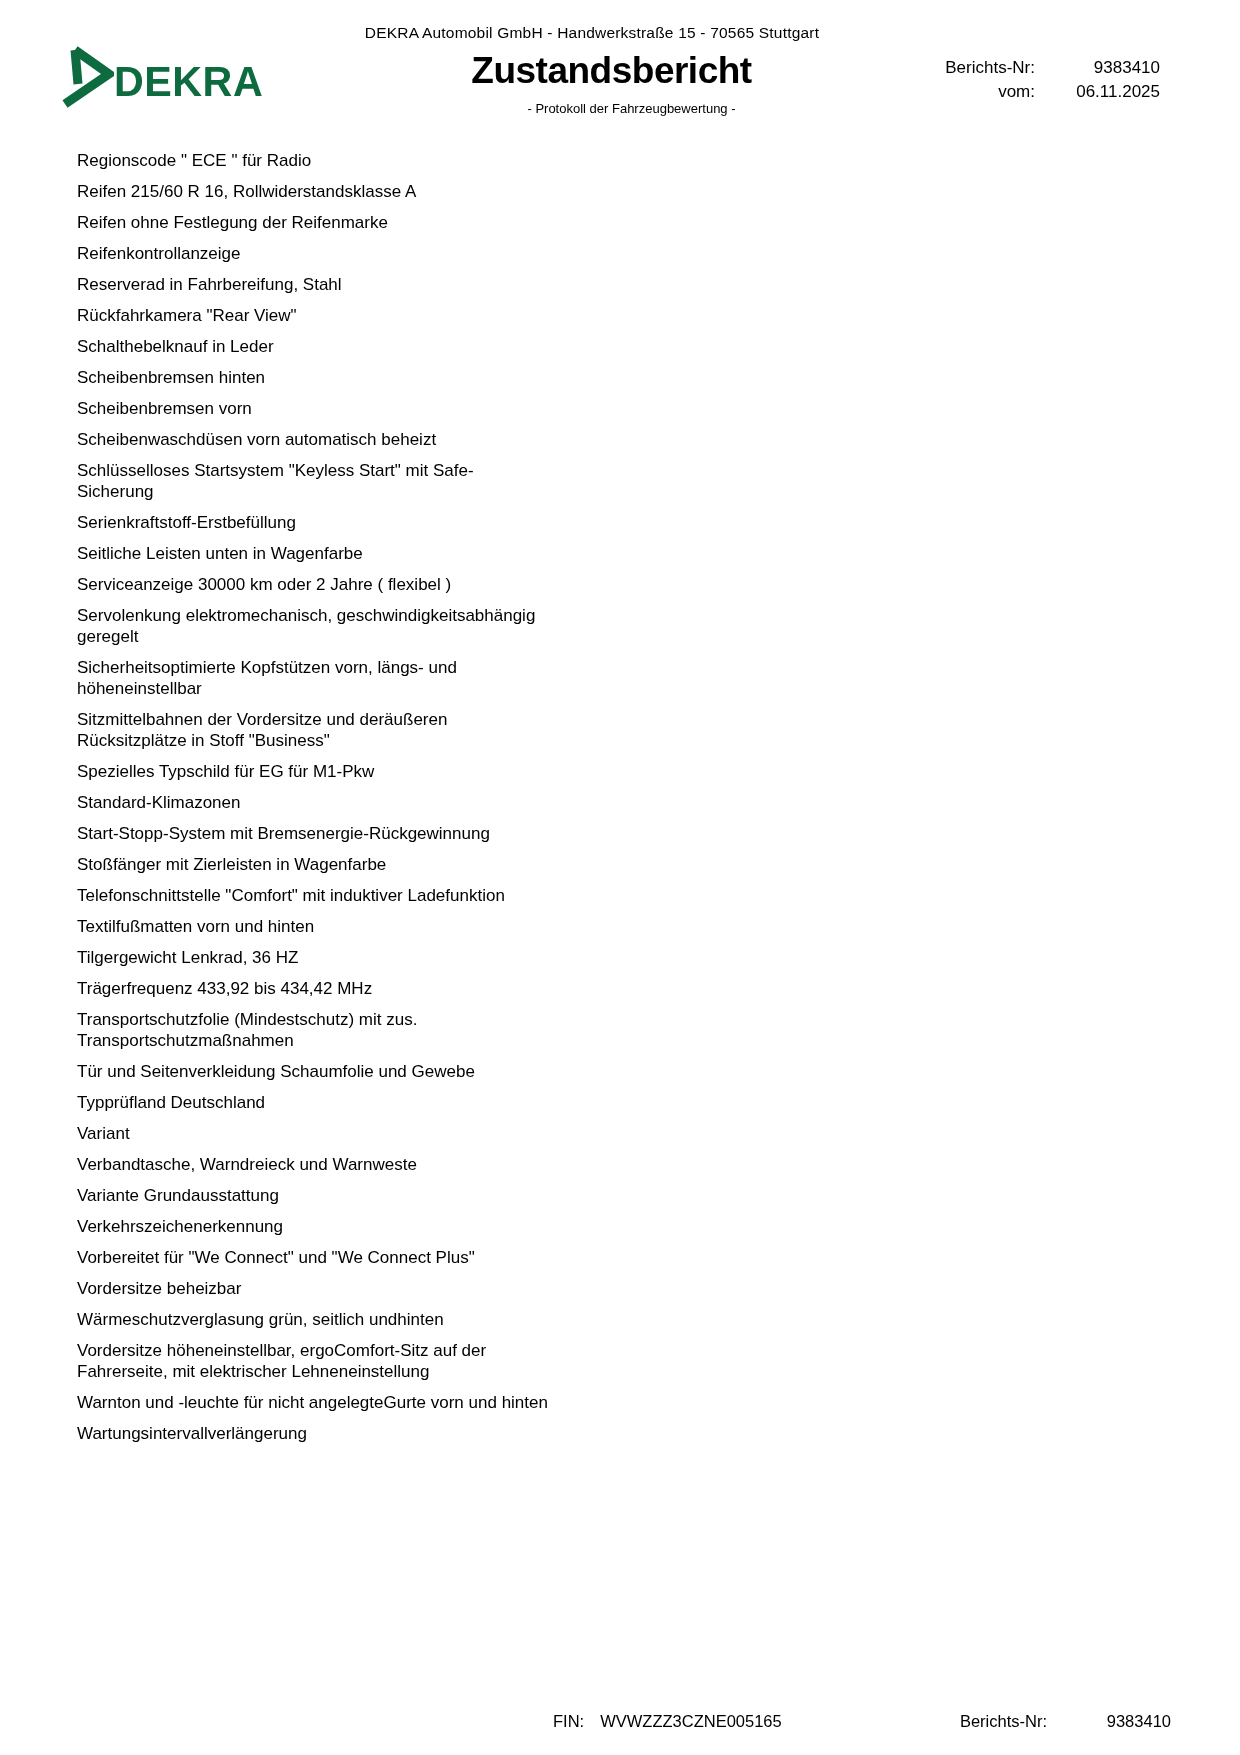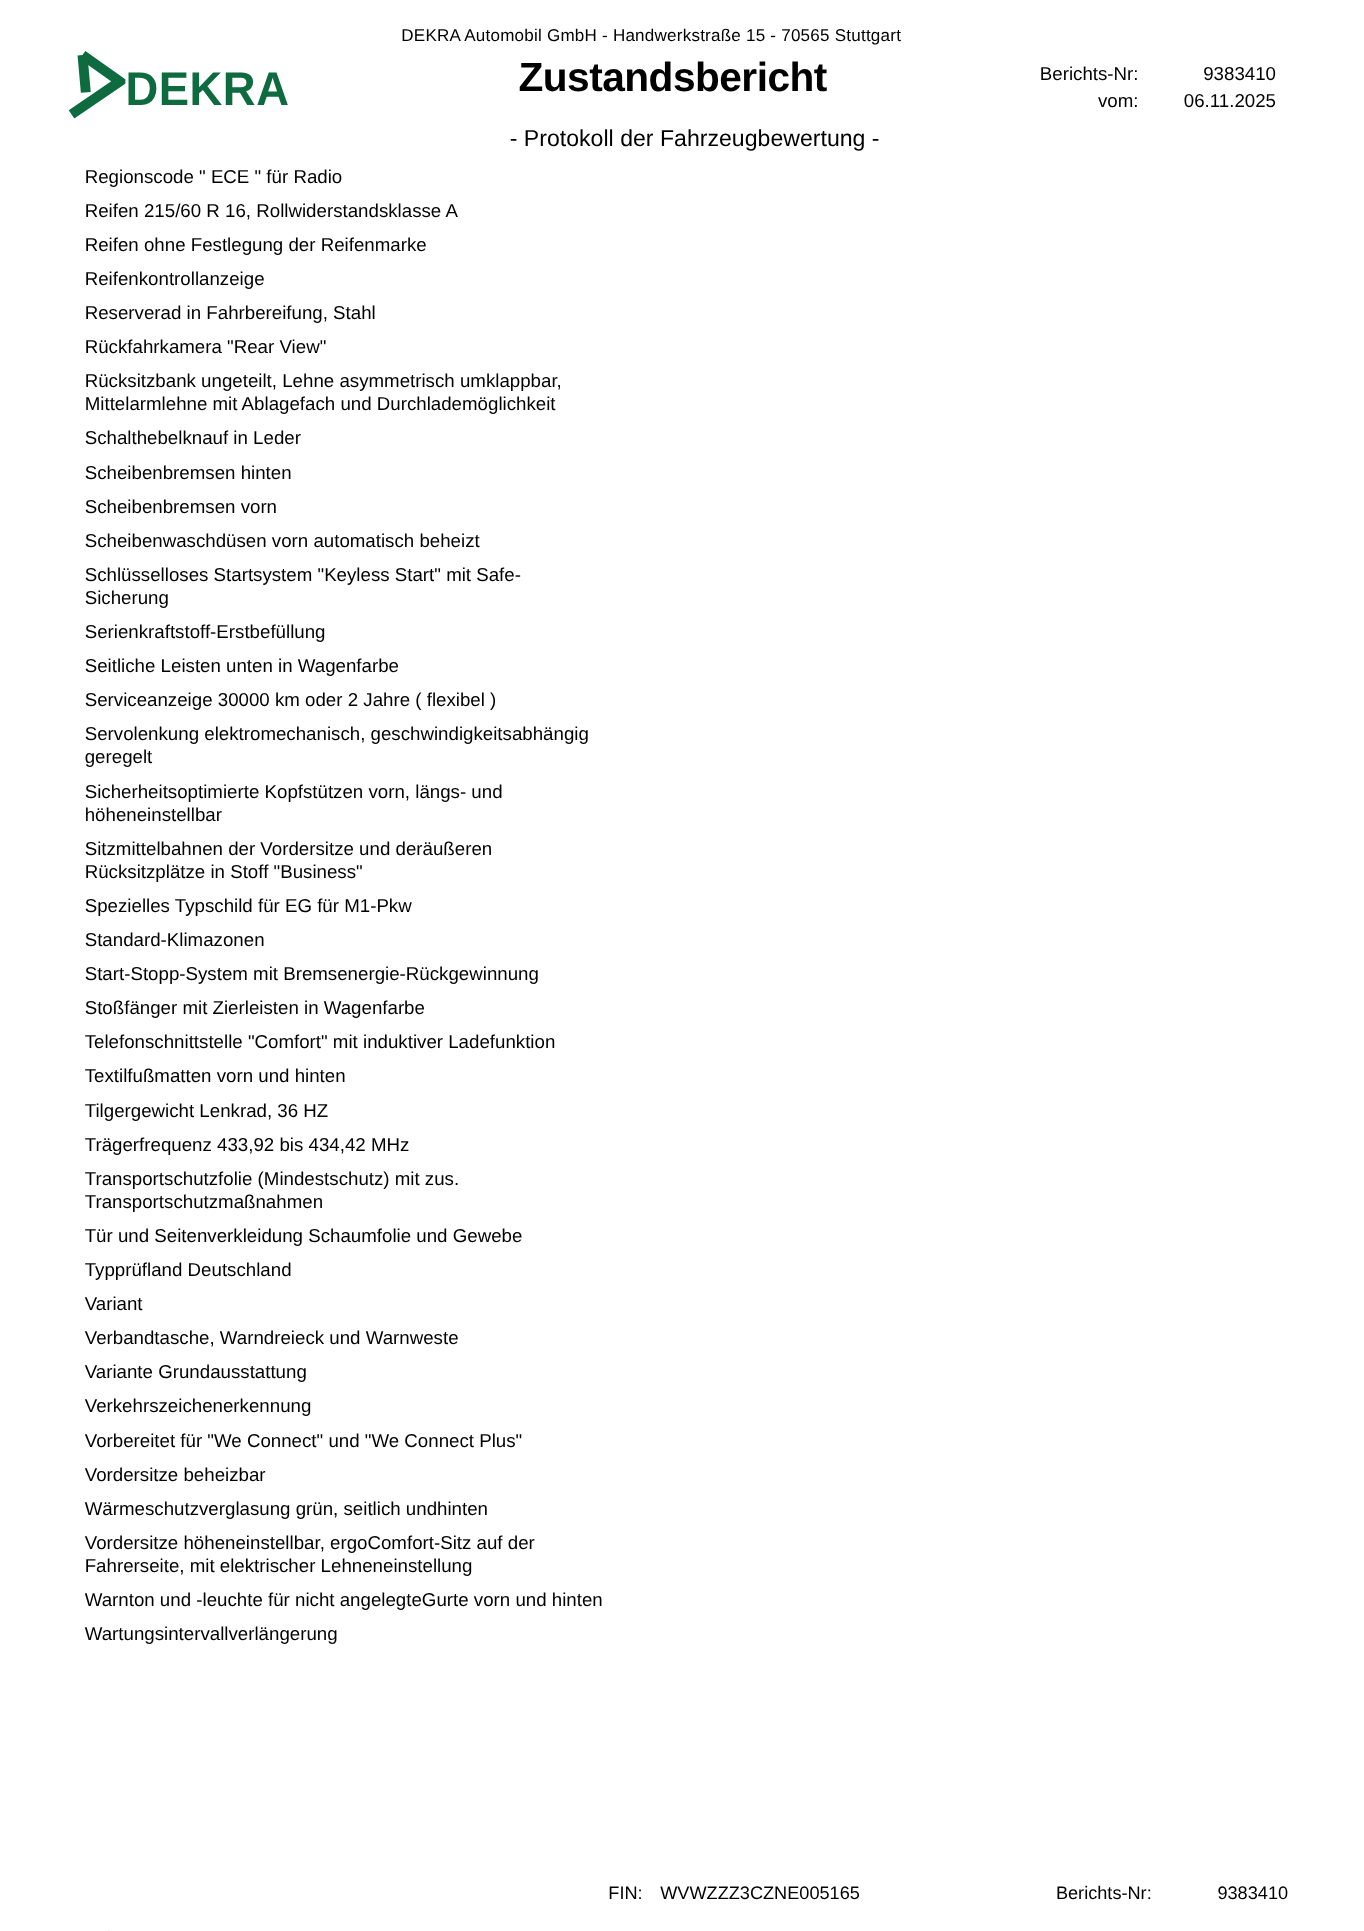--- a/index.html
+++ b/index.html
@@ -50,22 +50,22 @@
     width: 1223px;
     text-align: center;
   }
   .doc-title {
     font-size: 37px;
     font-weight: bold;
     letter-spacing: -0.5px;
     line-height: 1.05;
   }
   .doc-subtitle {
-    font-size: 21px;
-    margin-top: 24px;
+    font-size: 13px;
+    margin-top: 10px;
     padding-left: 40px;
   }
   .report-meta {
     position: absolute;
     top: 56px;
     right: 80px;
     display: grid;
     grid-template-columns: auto 125px;
     column-gap: 0;
     font-size: 17px;
@@ -136,22 +136,20 @@
     <span class="value">06.11.2025</span>
   </div>
 
   <div class="equipment-list">
       <div class="equipment-item">Regionscode " ECE " für Radio</div>
       <div class="equipment-item">Reifen 215/60 R 16, Rollwiderstandsklasse A</div>
       <div class="equipment-item">Reifen ohne Festlegung der Reifenmarke</div>
       <div class="equipment-item">Reifenkontrollanzeige</div>
       <div class="equipment-item">Reserverad in Fahrbereifung, Stahl</div>
       <div class="equipment-item">Rückfahrkamera "Rear View"</div>
-      <div class="equipment-item">Rücksitzbank ungeteilt, Lehne asymmetrisch umklappbar,
-Mittelarmlehne mit Ablagefach und Durchlademöglichkeit</div>
       <div class="equipment-item">Schalthebelknauf in Leder</div>
       <div class="equipment-item">Scheibenbremsen hinten</div>
       <div class="equipment-item">Scheibenbremsen vorn</div>
       <div class="equipment-item">Scheibenwaschdüsen vorn automatisch beheizt</div>
       <div class="equipment-item">Schlüsselloses Startsystem "Keyless Start" mit Safe-
 Sicherung</div>
       <div class="equipment-item">Serienkraftstoff-Erstbefüllung</div>
       <div class="equipment-item">Seitliche Leisten unten in Wagenfarbe</div>
       <div class="equipment-item">Serviceanzeige 30000 km oder 2 Jahre ( flexibel )</div>
       <div class="equipment-item">Servolenkung elektromechanisch, geschwindigkeitsabhängig

